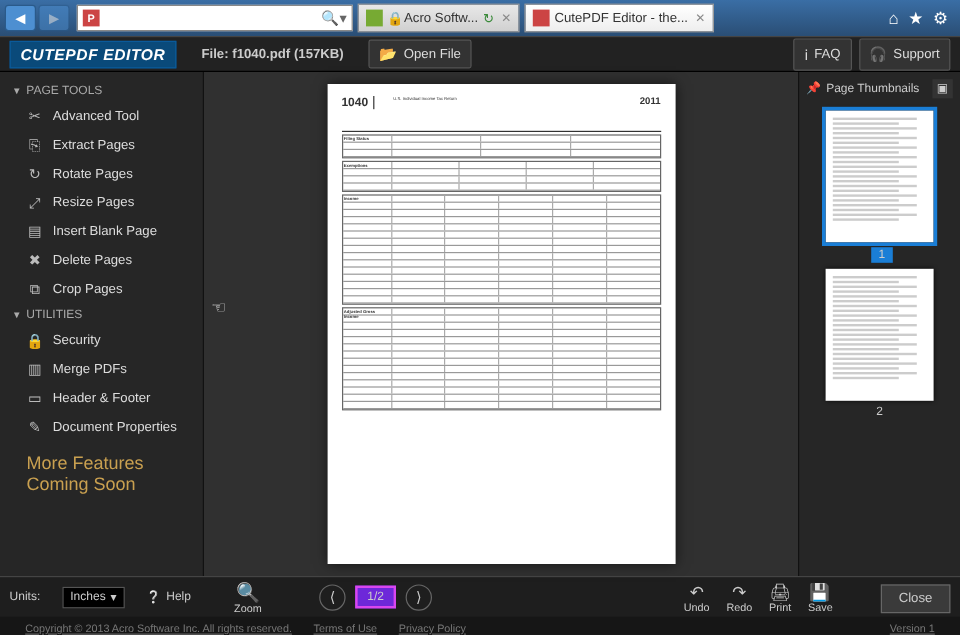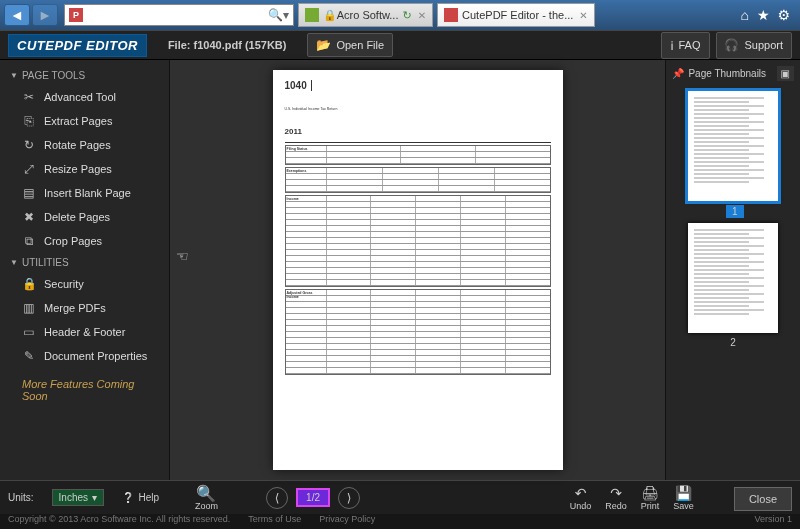--- a/index.html
+++ b/index.html
@@ -29,26 +29,26 @@
 
   
   .main { display:flex; height:420px; background:#2a2a2a; }
 
   
   .sidebar { width:170px; background:#262626; border-right:1px solid #111; padding:6px 0; overflow:hidden;}
   .sb-section { color:#aaa; font-size:10px; padding:4px 10px; display:flex; align-items:center; gap:4px; cursor:pointer;}
   .sb-section .arrow { font-size:8px;}
   .sb-item { color:#ddd; font-size:11px; padding:5px 10px 5px 22px; display:flex; align-items:center; gap:8px; cursor:pointer;}
   .sb-item .ic { width:14px; display:inline-block; text-align:center; font-size:12px; color:#bbb;}
-  .sb-coming { color:#c9a050; font-size:11px; padding:10px 10px 5px 22px;font-style:italic;}
+  .sb-coming { color:#c9a050; font-size:15px; padding:10px 10px 5px 22px;}
 
   
   .canvas { flex:1; background:#303030; display:flex; align-items:center; justify-content:center; position:relative;}
   .page { width:290px; height:400px; background:#fff; box-shadow:0 0 10px rgba(0,0,0,0.6); padding:10px 12px; color:#333; font-size:4px; position:relative; overflow:hidden;}
-  .page .hdr { display:flex; align-items:flex-start; gap:16px; border-bottom:1px solid #333; padding-bottom:6px;flex-direction:column;}
+  .page .hdr { display:flex; align-items:flex-start; gap:16px; border-bottom:1px solid #333; padding-bottom:18px;}
   .page .fnum { font-size:10px; font-weight:bold; border-right:1px solid #333; padding-right:4px;}
   .page .ftitle { font-size:3.5px; flex:1;}
   .page .yr { font-size:8px; font-weight:bold;}
   .page .row { border-bottom:0.5px solid #999; height:6px; display:flex;}
   .page .row .lbl { width:40px; font-size:3.5px; font-weight:bold; padding:1px;}
   .page .row .cells { flex:1; display:flex;}
   .page .row .cells span { border-left:0.5px solid #aaa; flex:1;}
   .page .sect { border:0.5px solid #666; margin-top:2px;}
   .hand-cursor { position:absolute; left:6px; top:188px; color:#ddd; font-size:14px;}
 
@@ -61,36 +61,36 @@
   .thumb.sel .pg { outline:3px solid #1a7ed6;}
   .thumb .num { color:#ccc; font-size:10px; text-align:center; margin-top:4px;}
   .thumb.sel .num { background:#1a7ed6; display:inline-block; padding:1px 6px; margin-left:38px;}
   .thumb .tlines { padding:6px;}
   .thumb .tlines div { height:2px; background:#ccc; margin-bottom:2px;}
   .thumb .tlines div:nth-child(odd){ width:90%;}
   .thumb .tlines div:nth-child(even){ width:70%;}
 
   
   .bottom { height:34px; background:#1e1e1e; border-top:1px solid #444; display:flex; align-items:center; padding:0 8px; gap:18px; color:#ccc; font-size:10px;}
-  .bottom .sel { background:#14532d; border:1px solid #555; padding:2px 6px; display:flex; align-items:center; gap:4px; cursor:pointer;}
+  .bottom .sel { background:#000000; border:1px solid #555; padding:2px 6px; display:flex; align-items:center; gap:4px; cursor:pointer;}
   .bottom .help { display:flex; align-items:center; gap:4px; cursor:pointer;}
   .bottom .zoom { display:flex; flex-direction:column; align-items:center; margin-left:18px; cursor:pointer;}
   .bottom .zoom .mag { font-size:16px;}
   .bottom .zoom .lbl { font-size:9px; margin-top:-2px;}
   .bottom .pager { margin-left:30px; display:flex; align-items:center; gap:8px;}
   .bottom .pager .arr { width:22px; height:22px; border:1px solid #666; border-radius:50%; display:flex; align-items:center; justify-content:center; font-size:12px; cursor:pointer;}
   .bottom .pager .cnt { background:#6d28d9; border:2px solid #d946ef; padding:2px 8px;}
   .bottom .actions { margin-left:auto; display:flex; gap:14px; align-items:flex-end;}
   .bottom .act { display:flex; flex-direction:column; align-items:center; cursor:pointer;}
   .bottom .act .aic { font-size:14px;}
   .bottom .act .albl { font-size:9px;}
   .bottom .close { background:#3a3a3a; border:1px solid #666; padding:5px 14px; font-size:11px; cursor:pointer; margin-left:26px;}
 
   
-  .footer { height:15px; background:#161616; color:#777; font-size:9px; display:flex; align-items:flex-start; padding:0 8px; gap:18px;}
+  .footer { height:15px; background:#161616; color:#777; font-size:9px; display:flex; align-items:flex-end; padding:0 21px; gap:18px;text-decoration:underline;}
   .footer .r { margin-left:auto;}
 </style>
 </head>
 <body>
 
 <div class="browser-bar">
   <div class="nav-btn">◄</div>
   <div class="nav-btn" style="opacity:0.5">►</div>
   <div class="url-bar">
     <span class="favicon">P</span>

